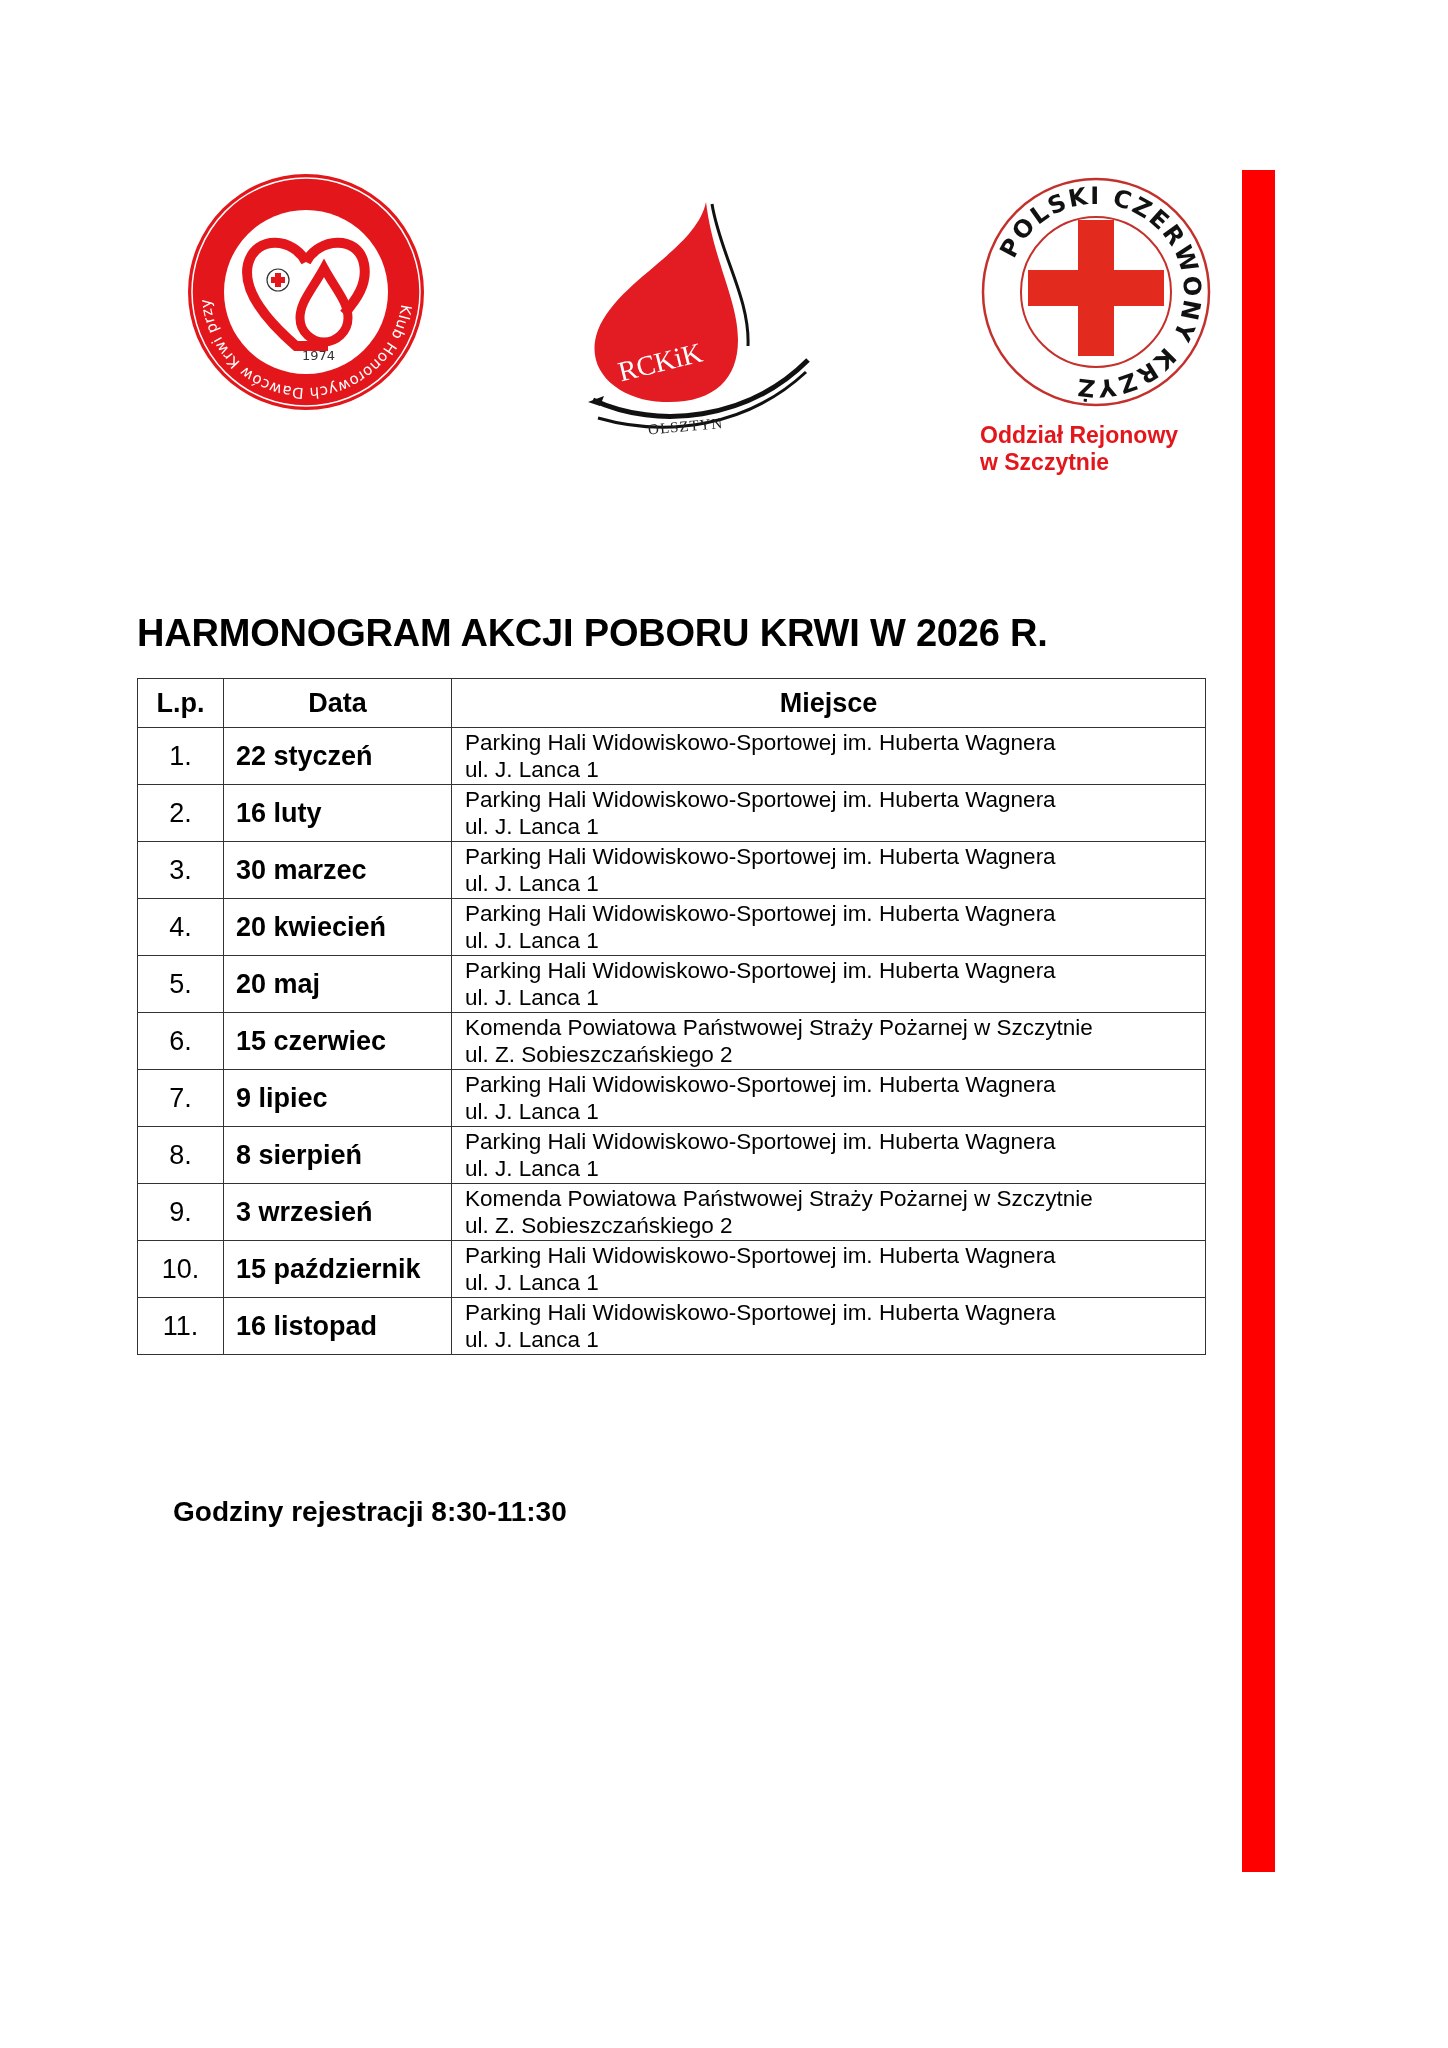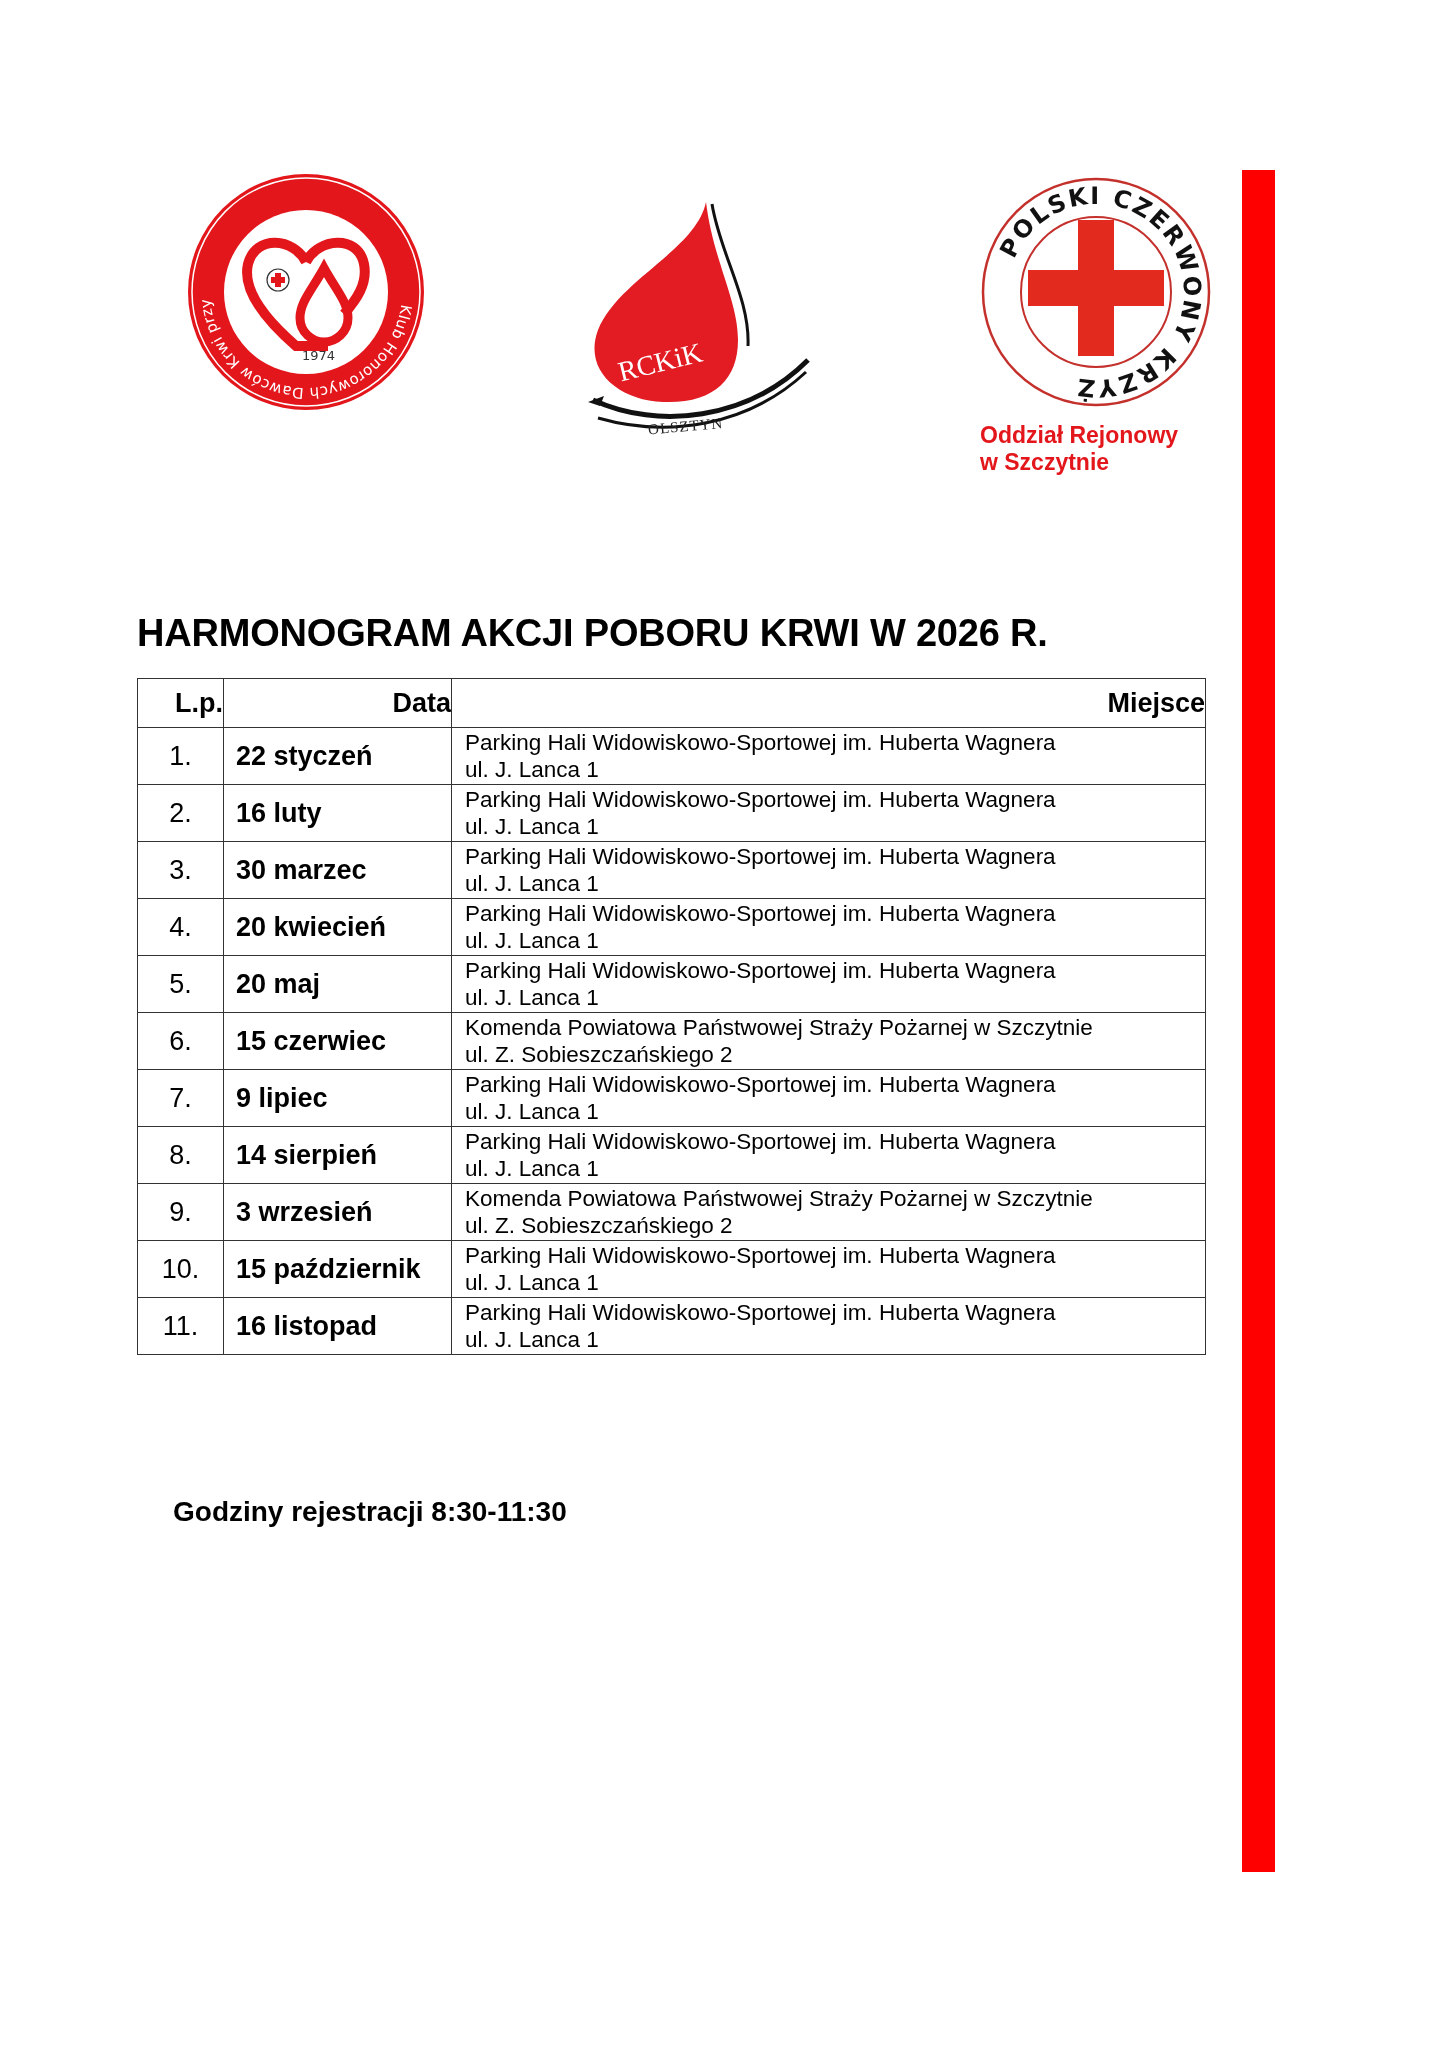--- a/index.html
+++ b/index.html
@@ -17,21 +17,21 @@
   
   #side-bar { left:1242px; top:170px; width:33px; height:1702px; background:#ff0000; }
 
   
   #doc-title { left:137px; top:612px; width:1069px; 
                font-weight:bold; font-size:38px; letter-spacing:-0.2px; white-space:nowrap; }
 
   
   #schedule { left:137px; top:678px; width:1069px; border-collapse:collapse; table-layout:fixed; }
   #schedule th, #schedule td { border:1.5px solid #333; padding:0; }
-  #schedule th { height:48px; font-size:27px; font-weight:bold; text-align:right; }
+  #schedule th { height:48px; font-size:27px; font-weight:bold; text-align:center; }
   #schedule td { height:56px; }
   #schedule col.c1 { width:86px; }
   #schedule col.c2 { width:228px; }
   td.lp { text-align:center; font-size:27px; }
   td.date { font-weight:bold; font-size:27px; padding-left:12px !important; white-space:nowrap; }
   td.place { font-size:22.5px; line-height:27px; padding-left:13px !important; vertical-align:middle; }
   td.place span { display:block; white-space:nowrap; }
 
   #reg-hours { left:173px; top:1484px; font-weight:bold; font-size:28px; white-space:nowrap;margin-top:12px; }
 </style>
@@ -171,21 +171,21 @@
       <tr>
         <td class="lp">7.</td>
         <td class="date">9 lipiec</td>
         <td class="place">
           <span>Parking Hali Widowiskowo-Sportowej im. Huberta Wagnera</span>
           <span>ul. J. Lanca 1</span>
         </td>
       </tr>
       <tr>
         <td class="lp">8.</td>
-        <td class="date">14 sierpień</td>
+        <td class="date">8 sierpień</td>
         <td class="place">
           <span>Parking Hali Widowiskowo-Sportowej im. Huberta Wagnera</span>
           <span>ul. J. Lanca 1</span>
         </td>
       </tr>
       <tr>
         <td class="lp">9.</td>
         <td class="date">3 wrzesień</td>
         <td class="place">
           <span>Komenda Powiatowa Państwowej Straży Pożarnej w Szczytnie</span>

